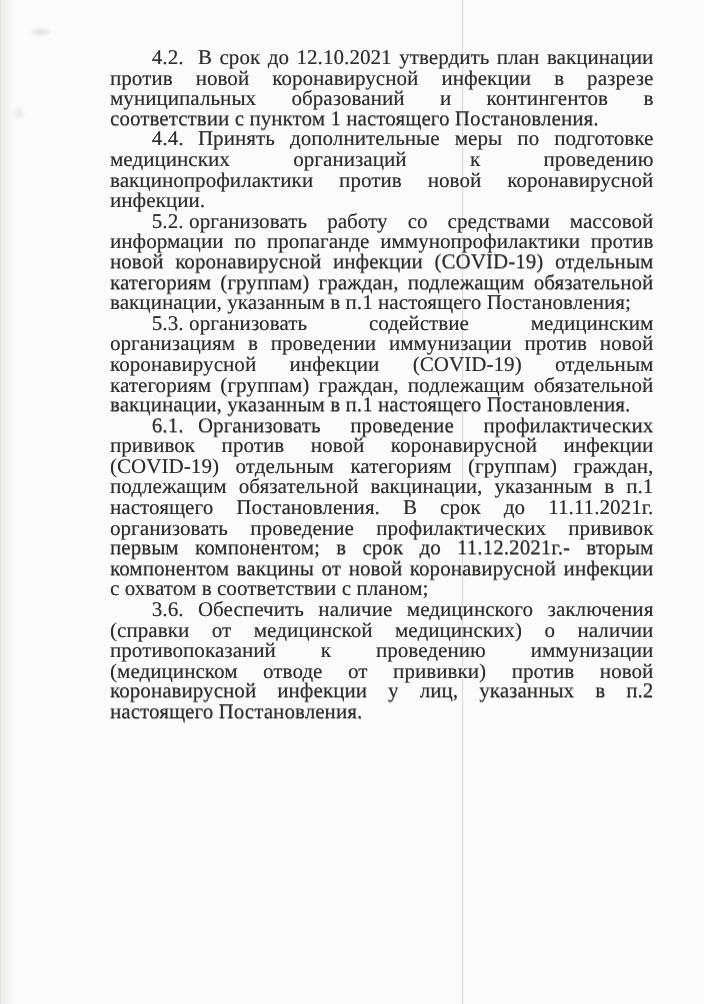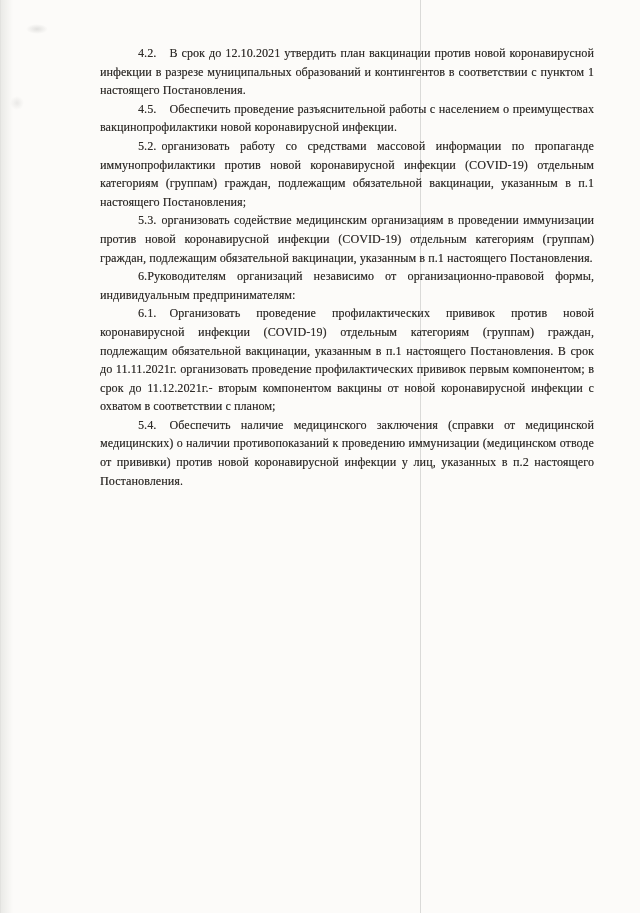--- a/index.html
+++ b/index.html
@@ -44,21 +44,21 @@
     left: 10px; top: 96px;
     width: 14px; height: 14px;
     background: radial-gradient(ellipse at center, rgba(140,140,138,0.16), rgba(140,140,138,0) 70%);
   }
   .textblock {
     position: absolute;
     left: 100px;
     top: 44px;
     width: 494px;
     color: var(--ink, #2f2c29);
-    font-size: 12px;
+    font-size: 19px;
     line-height: 18.6px;
     text-align: justify;
     letter-spacing: 0.1px;
     text-shadow: 0.2px 0.2px 0.4px rgba(47,44,41,0.55);
   }
   p.para {
     margin: 0;
     padding: 0;
     text-indent: 38px;
   }
@@ -71,20 +71,19 @@
 <body>
 
 <div class="page">
   <div class="left-edge"></div>
   <div class="fold-line"></div>
   <div class="smudge-a"></div>
   <div class="smudge-b"></div>
 
   <div class="textblock">
     <p class="para"><span class="num gap-wide">4.2.</span><span>В срок до 12.10.2021 утвердить план вакцинации против новой коронавирусной инфекции в разрезе муниципальных образований и контингентов в соответствии с пунктом 1 настоящего Постановления.</span></p>
-    <p class="para"><span class="num gap-wide">4.5.</span><span>Обеспечить проведение разъяснительной работы с населением о преимуществах вакцинопрофилактики новой коронавирусной инфекции.</span></p>
+    <p class="para"><span class="num gap-wide">4.4.</span><span>Принять дополнительные меры по подготовке медицинских организаций к проведению вакцинопрофилактики против новой коронавирусной инфекции.</span></p>
     <p class="para"><span class="num gap-narrow">5.2.</span><span>организовать работу со средствами массовой информации по пропаганде иммунопрофилактики против новой коронавирусной инфекции (COVID-19) отдельным категориям (группам) граждан, подлежащим обязательной вакцинации, указанным в п.1 настоящего Постановления;</span></p>
     <p class="para"><span class="num gap-narrow">5.3.</span><span>организовать содействие медицинским организациям в проведении иммунизации против новой коронавирусной инфекции (COVID-19) отдельным категориям (группам) граждан, подлежащим обязательной вакцинации, указанным в п.1 настоящего Постановления.</span></p>
-    <p class="para"><span class="num gap-none">6.</span><span>Руководителям организаций независимо от организационно-правовой формы, индивидуальным предпринимателям:</span></p>
     <p class="para"><span class="num gap-wide">6.1.</span><span>Организовать проведение профилактических прививок против новой коронавирусной инфекции (COVID-19) отдельным категориям (группам) граждан, подлежащим обязательной вакцинации, указанным в п.1 настоящего Постановления. В срок до 11.11.2021г. организовать проведение профилактических прививок первым компонентом; в срок до 11.12.2021г.- вторым компонентом вакцины от новой коронавирусной инфекции с охватом в соответствии с планом;</span></p>
-    <p class="para"><span class="num gap-wide">5.4.</span><span>Обеспечить наличие медицинского заключения (справки от медицинской медицинских) о наличии противопоказаний к проведению иммунизации (медицинском отводе от прививки) против новой коронавирусной инфекции у лиц, указанных в п.2 настоящего Постановления.</span></p>
+    <p class="para"><span class="num gap-wide">3.6.</span><span>Обеспечить наличие медицинского заключения (справки от медицинской медицинских) о наличии противопоказаний к проведению иммунизации (медицинском отводе от прививки) против новой коронавирусной инфекции у лиц, указанных в п.2 настоящего Постановления.</span></p>
   </div>
 </div>
 
 </body></html>

